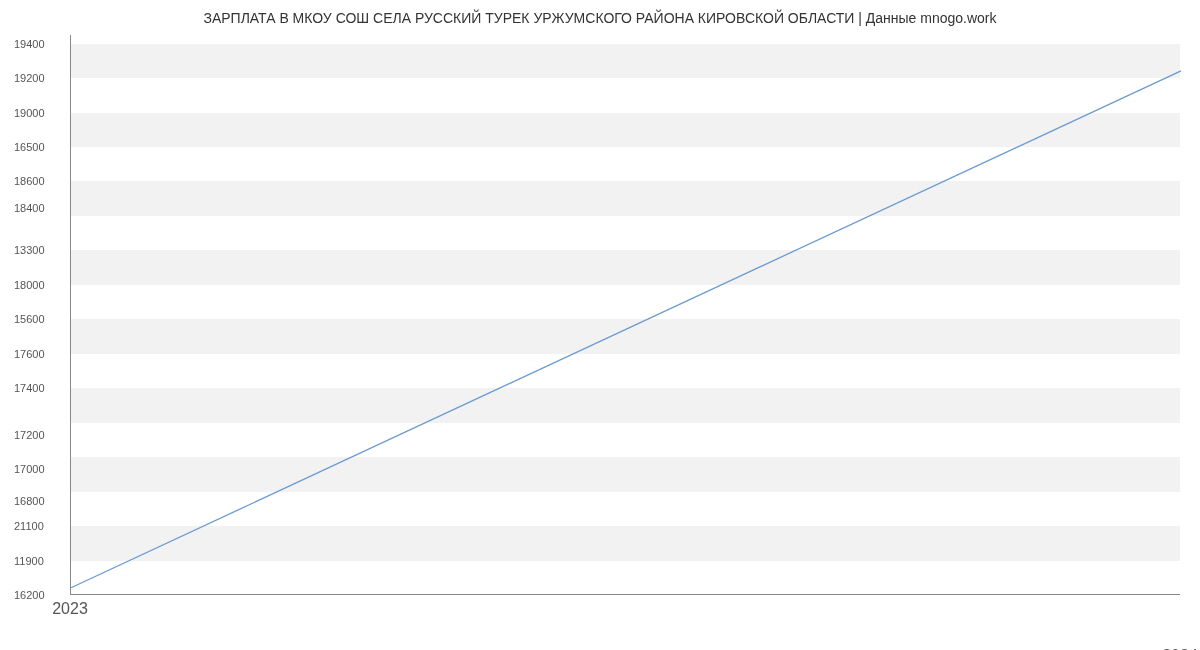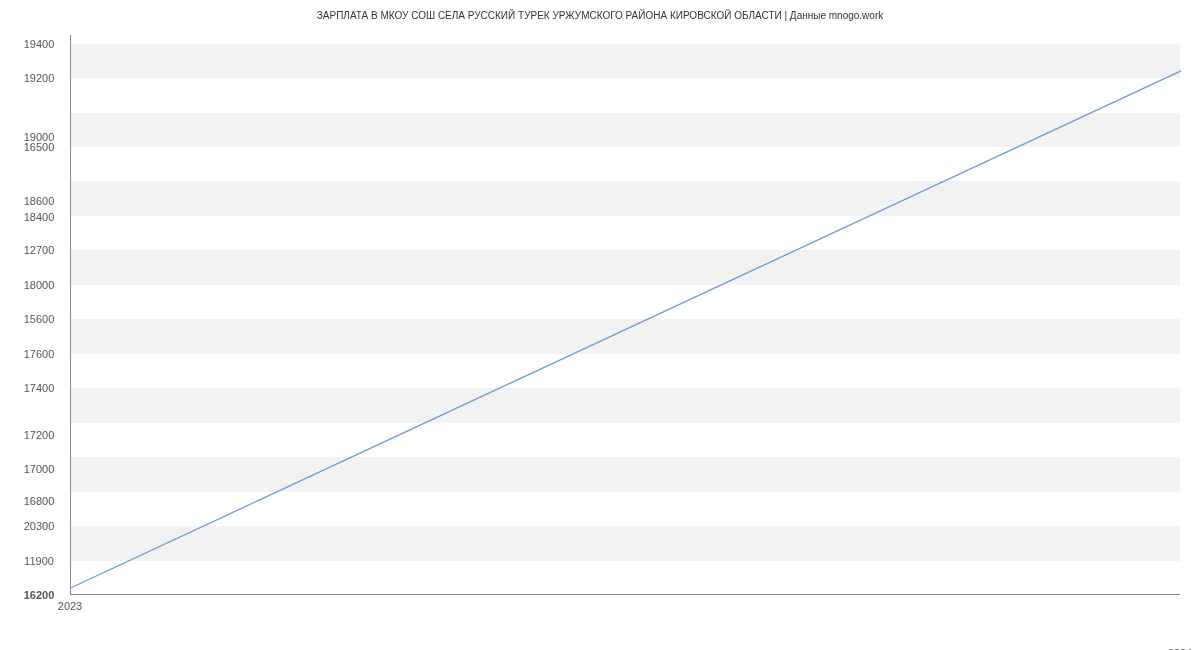--- a/index.html
+++ b/index.html
@@ -5,21 +5,21 @@
   * { margin: 0; padding: 0; box-sizing: border-box; }
   body {
     font-family: Verdana, Geneva, sans-serif;
     background: #ffffff;
     width: 1200px;
     height: 650px;
     position: relative;
   }
   .chart-title {
     text-align: center;
-    font-size: 10px;
+    font-size: 14px;
     color: #333;
     padding-top: 10px;
     font-weight: normal;
   }
   .plot-area {
     position: absolute;
     left: 70px;
     top: 35px;
     width: 1110px;
     height: 560px;
@@ -30,28 +30,28 @@
     position: absolute;
     left: 0;
     width: 100%;
     background: #f2f2f2;
   }
   .y-tick-label {
     position: absolute;
     right: 1136px;
     font-size: 11px;
     color: #555;
-    text-align: center;
+    text-align: left;
     transform: translateY(-50%);
     width: 50px;
   }
   .x-tick-label {
     position: absolute;
     top: 600px;
-    font-size: 11px;
+    font-size: 16px;
     color: #555;
     transform: translateX(-50%);
   }
   .line-svg {
     position: absolute;
     left: 0;
     top: 0;
     width: 100%;
     height: 100%;
     overflow: visible;
@@ -75,34 +75,34 @@
     <div class="grid-band" style="top: 284.308px; height: 34.4615px;"></div>
     <div class="grid-band" style="top: 353.231px; height: 34.4615px;"></div>
     <div class="grid-band" style="top: 422.154px; height: 34.4615px;"></div>
     <div class="grid-band" style="top: 491.077px; height: 34.4615px;"></div>
   <svg class="line-svg" id="chart-svg">
       <path d="M0,552.7630769230769 L1110,35.83999999999992 " class="data-line"></path>
     </svg>
 </div>
 
 <div id="y-axis-labels">
-    <div class="y-tick-label" style="top: 595px; font-weight: bold;">16200</div>
+    <div class="y-tick-label" style="top: 595px;">16200</div>
     <div class="y-tick-label" style="top: 560.538px;">11900</div>
-    <div class="y-tick-label" style="top: 526.077px;">20300</div>
+    <div class="y-tick-label" style="top: 526.077px;">21100</div>
     <div class="y-tick-label" style="top: 501px;">16800</div>
     <div class="y-tick-label" style="top: 457.154px; margin-top: 12px;">17000</div>
     <div class="y-tick-label" style="top: 435px;">17200</div>
     <div class="y-tick-label" style="top: 388.231px;">17400</div>
     <div class="y-tick-label" style="top: 353.769px;">17600</div>
     <div class="y-tick-label" style="top: 319.308px;">15600</div>
     <div class="y-tick-label" style="top: 284.846px;">18000</div>
-    <div class="y-tick-label" style="top: 250.385px;">12700</div>
-    <div class="y-tick-label" style="top: 217px;">18400</div>
-    <div class="y-tick-label" style="top: 181.462px; margin-top: 20px;">18600</div>
+    <div class="y-tick-label" style="top: 250.385px;">13300</div>
+    <div class="y-tick-label" style="top: 208px;">18400</div>
+    <div class="y-tick-label" style="top: 181.462px;">18600</div>
     <div class="y-tick-label" style="top: 147px;">16500</div>
-    <div class="y-tick-label" style="top: 112.538px; margin-top: 24px;">19000</div>
+    <div class="y-tick-label" style="top: 112.538px;">19000</div>
     <div class="y-tick-label" style="top: 78.0769px;">19200</div>
     <div class="y-tick-label" style="top: 43.6154px;">19400</div>
   </div>
 <div id="x-axis-labels">
     <div class="x-tick-label" style="left: 70px;">2023</div>
     <div class="x-tick-label" style="left: 1180px; margin-top: 47px;">2024</div>
   </div>
 
 </body></html>

